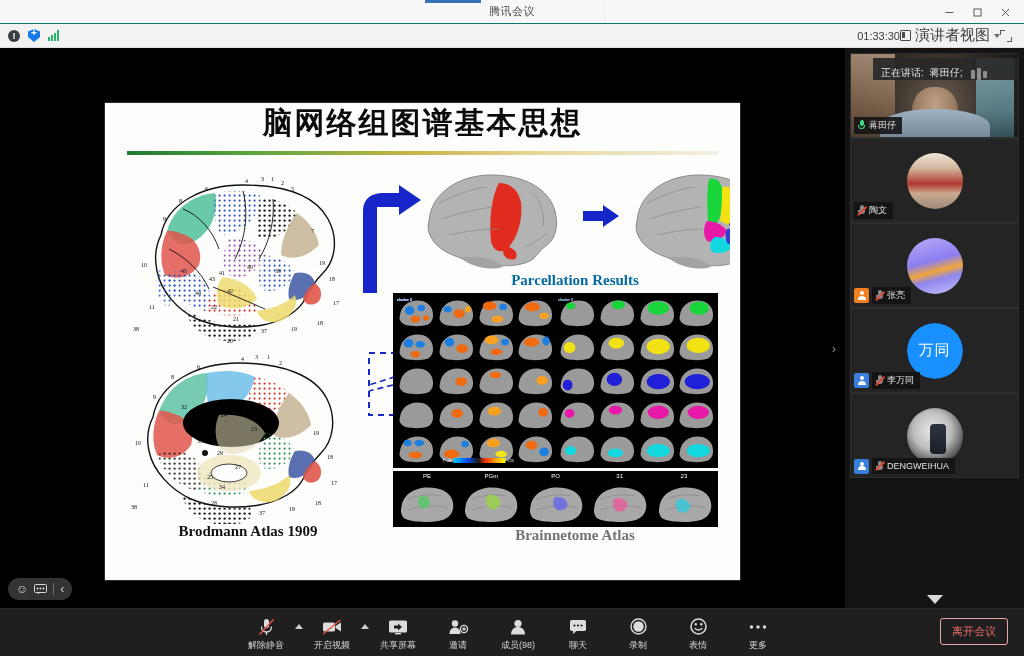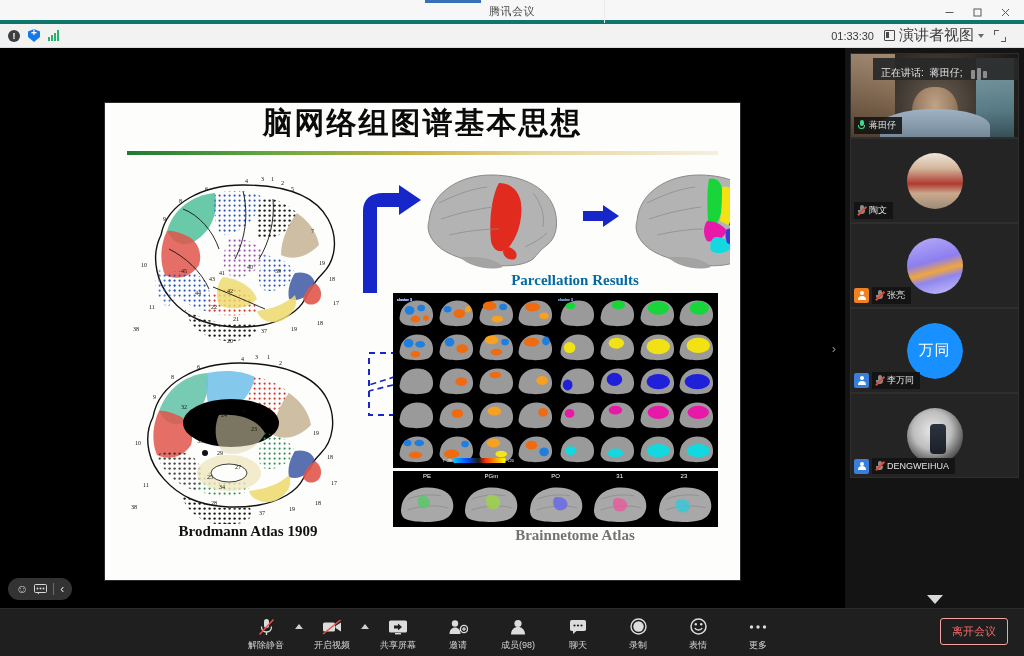--- a/index.html
+++ b/index.html
@@ -7,21 +7,21 @@
     width: 1024px; height: 656px;
     overflow: hidden;
     background: #000;
     font-family: "Liberation Sans", "DejaVu Sans", sans-serif;
   }
   #app { position: relative; width: 1024px; height: 656px; background: #1b1b1b; }
 
   
   .titlebar {
     position: absolute; left: 0; top: 0; width: 1024px; height: 24px;
-    background: #f7f7f7; border-bottom: 4px solid #0f766e;
+    background: #f7f7f7; border-bottom: 1px solid #0f766e;
   }
   .tab-indicator {
     position: absolute; left: 425px; top: 0; width: 56px; height: 3px;
     background: #3870b8;
   }
   .tab-trace {
     position: absolute; left: 425px; top: 0; width: 180px; height: 23px;
     border-right: 1px solid #ececec;
   }
   .win-title {
@@ -55,21 +55,21 @@
     text-align: center; color: #fff; font-size: 10px; font-weight: bold;
   }
   .ic-signal { display: flex; align-items: flex-end; gap: 1px; height: 11px; }
   .ic-signal i { width: 2px; background: #2ab36a; display: block; }
   .ic-signal i:nth-child(1) { height: 4px; }
   .ic-signal i:nth-child(2) { height: 6px; }
   .ic-signal i:nth-child(3) { height: 8px; }
   .ic-signal i:nth-child(4) { height: 11px; }
 
   .substrip-right {
-    margin-left: auto; display: flex; align-items: center; gap: 10px; padding-right: 18px;
+    margin-left: auto; display: flex; align-items: center; padding-right: 12px;
   }
   .timer { font-size: 11px; color: #3b3b3b; font-family: "Liberation Sans", sans-serif; }
   .viewmode { display: flex; align-items: center; gap: 4px; font-size: 15px; color: #3b3b3b; }
   .ic-view {
     width: 11px; height: 11px; border: 1.5px solid #4a4a4a; border-radius: 1px;
     position: relative; display: inline-block;
   }
   .ic-view::after {
     content: ""; position: absolute; left: 1px; top: 1px; width: 3px; height: 6px;
     background: #4a4a4a;

